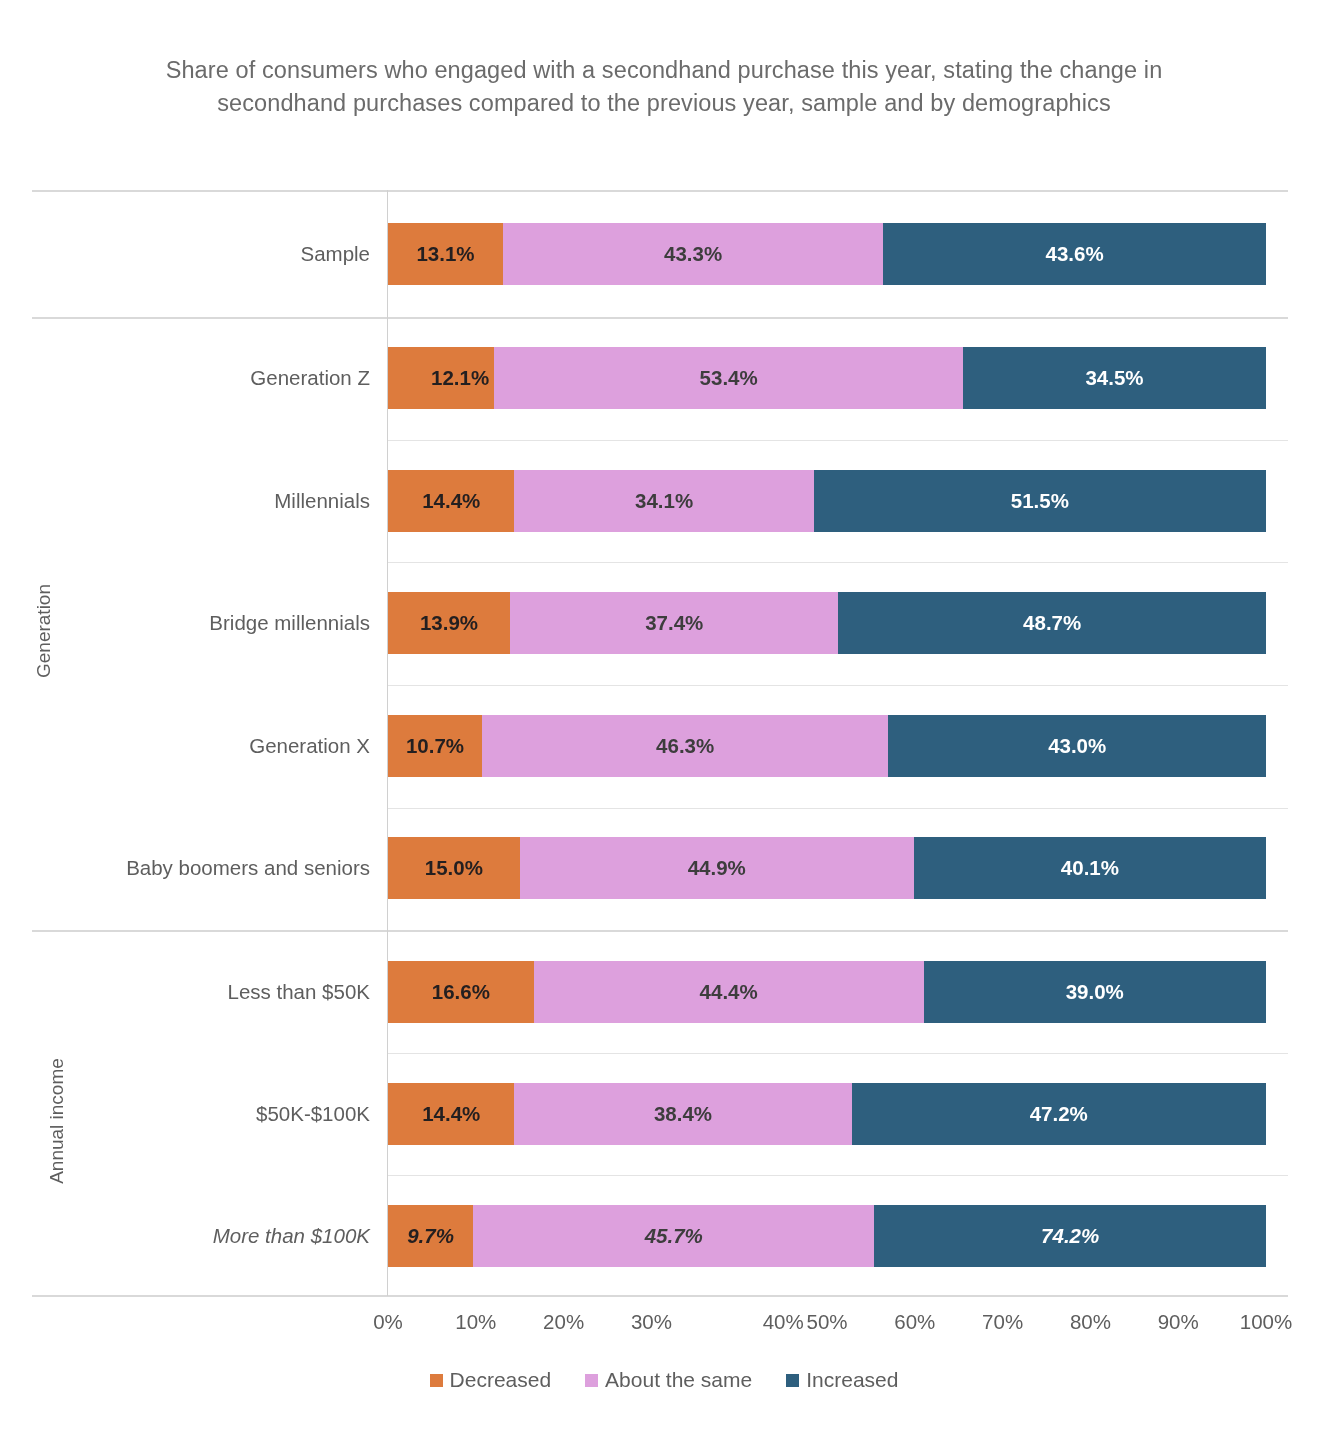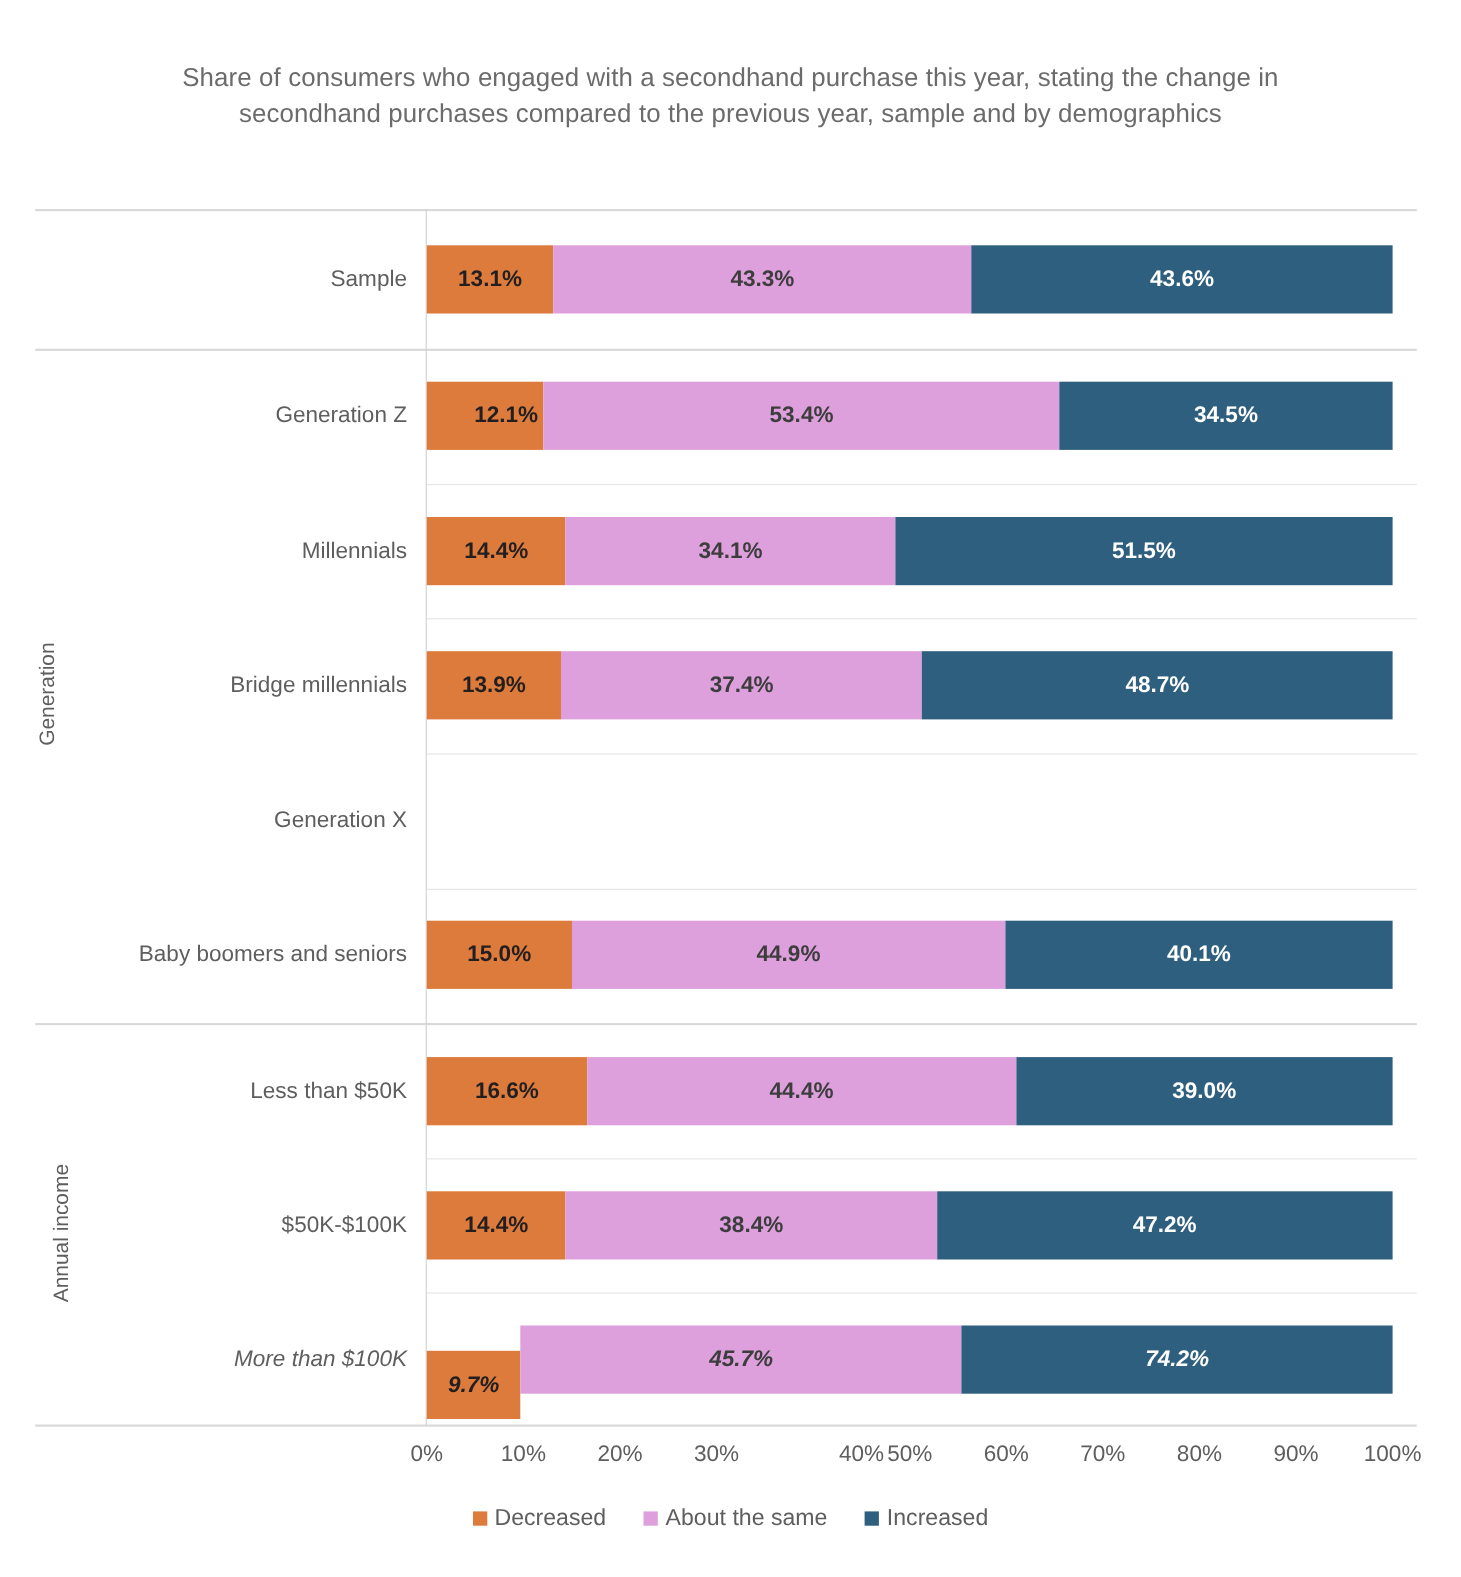--- a/index.html
+++ b/index.html
@@ -206,20 +206,25 @@
     <div class="cat-label">Bridge millennials</div>
     <div class="bar-track">
       <div class="seg seg-decreased" style="width:13.9%;">13.9%</div>
       <div class="seg seg-same" style="width:37.4%;">37.4%</div>
       <div class="seg seg-increased" style="width:48.7%;">48.7%</div>
     </div>
   </div>
 
   <div class="row" style="top:715px;">
     <div class="cat-label">Generation X</div>
+    <div class="bar-track">
+      <div class="seg seg-decreased" style="width:10.7%;">10.7%</div>
+      <div class="seg seg-same" style="width:46.3%;">46.3%</div>
+      <div class="seg seg-increased" style="width:43.0%;">43.0%</div>
+    </div>
   </div>
 
   <div class="row" style="top:837px;">
     <div class="cat-label">Baby boomers and seniors</div>
     <div class="bar-track">
       <div class="seg seg-decreased" style="width:15.0%;">15.0%</div>
       <div class="seg seg-same" style="width:44.9%;">44.9%</div>
       <div class="seg seg-increased" style="width:40.1%;">40.1%</div>
     </div>
   </div>
@@ -238,21 +243,21 @@
     <div class="bar-track">
       <div class="seg seg-decreased" style="width:14.4%;">14.4%</div>
       <div class="seg seg-same" style="width:38.4%;">38.4%</div>
       <div class="seg seg-increased" style="width:47.2%;">47.2%</div>
     </div>
   </div>
 
   <div class="row" style="top:1205px;font-style:italic;">
     <div class="cat-label">More than $100K</div>
     <div class="bar-track">
-      <div class="seg seg-decreased" style="width:9.7%;margin-top:23px;">9.7%</div>
+      <div class="seg seg-decreased" style="width:9.7%;">9.7%</div>
       <div class="seg seg-same" style="width:45.7%;">45.7%</div>
       <div class="seg seg-increased" style="width:44.6%;">74.2%</div>
     </div>
   </div>
 
   <div class="xticks">
     <div class="xtick" style="left:0%;">0%</div>
     <div class="xtick" style="left:10%;">10%</div>
     <div class="xtick" style="left:20%;">20%</div>
     <div class="xtick" style="left:30%;">30%</div>

